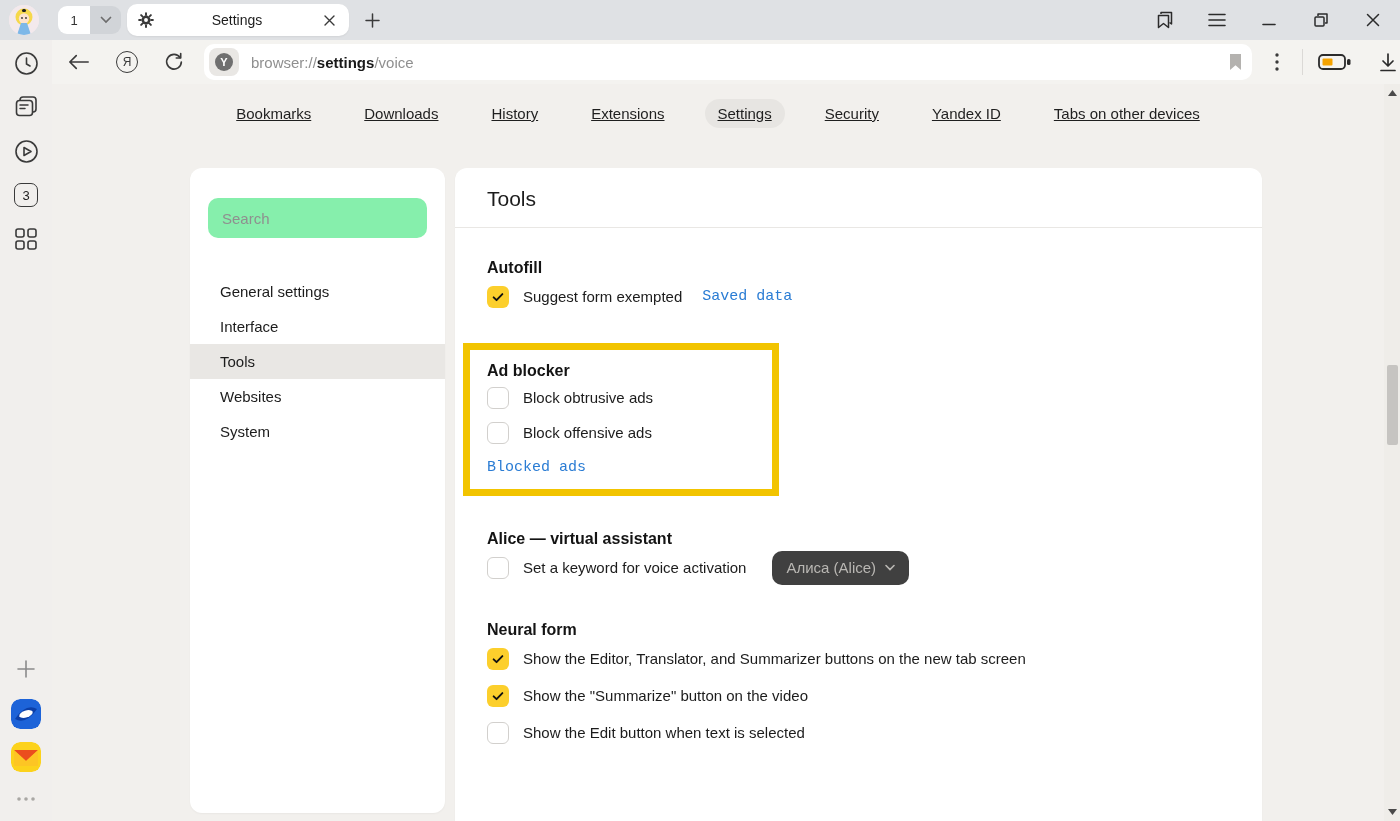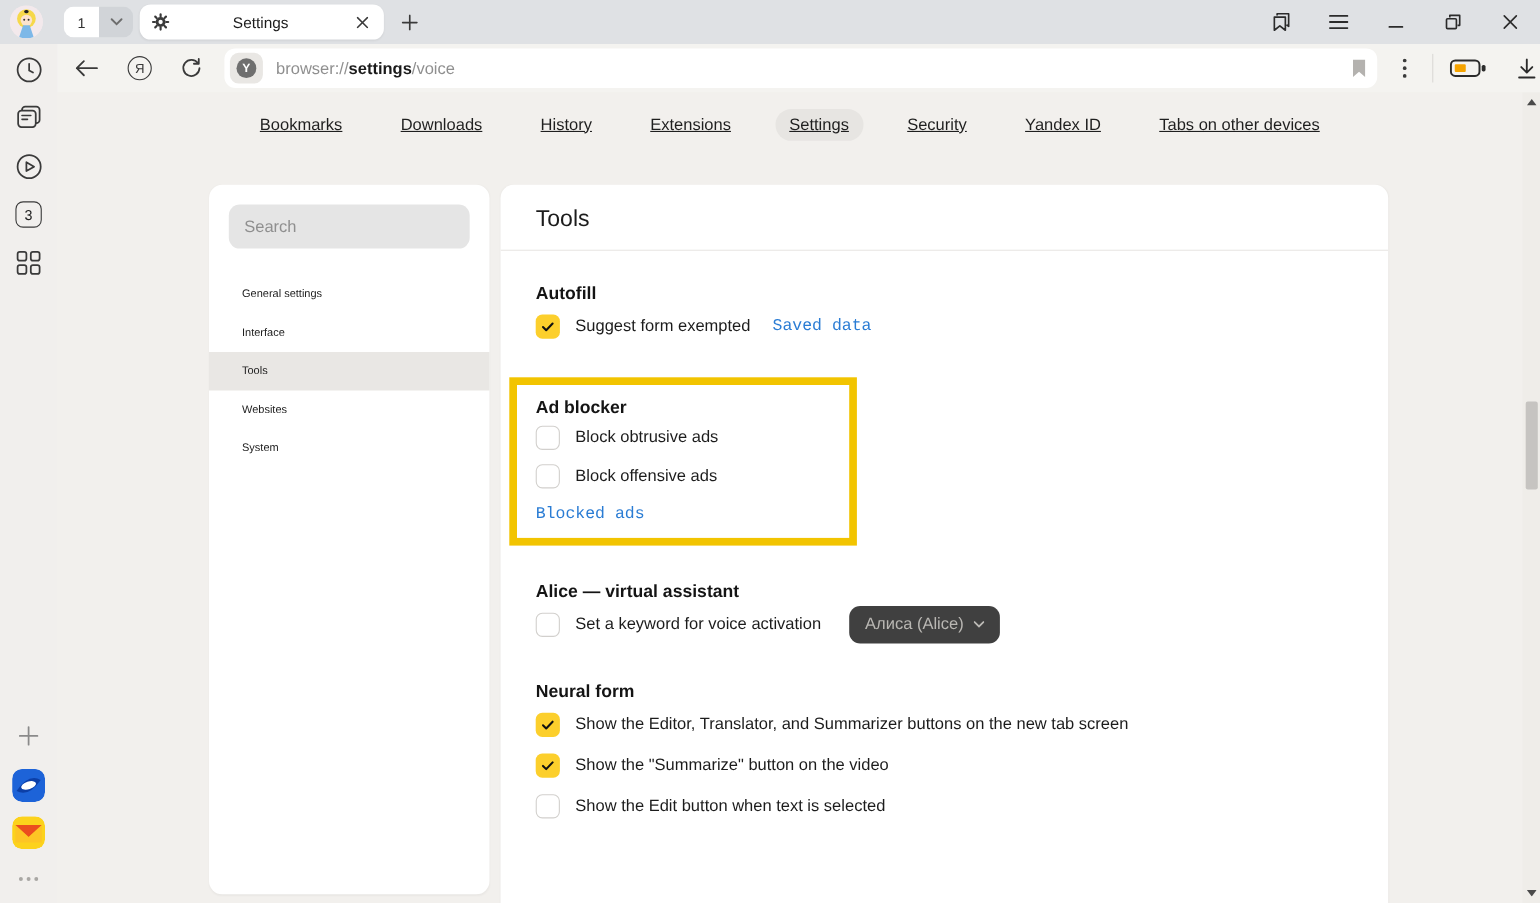--- a/index.html
+++ b/index.html
@@ -45,24 +45,24 @@
   .rail-bottom { margin-top:auto; display:flex; flex-direction:column; align-items:center; padding-bottom:4px; }
   .app-icon { width:30px; height:30px; border-radius:9px; margin-bottom:13px; overflow:hidden; flex:none; }
 
   
   .content { position:absolute; left:52px; top:84px; right:0; bottom:0; background:#f2f0ed; }
   .pagenav { position:absolute; top:0; left:0; right:16px; height:58px; display:flex; align-items:center; justify-content:center; gap:27px; font-size:15px; color:#1f1f1f; }
   .pagenav .navitem { padding:6px 13px; border-radius:16px; white-space:nowrap;text-decoration:underline; }
   .pagenav .navitem.active { background:#e7e5e2; }
 
   .sidecard { position:absolute; left:138px; top:84px; width:255px; height:645px; background:#fff; border-radius:12px; box-shadow:0 1px 2px rgba(0,0,0,.04); padding:18px 0; }
-  .search { margin:0 18px; width:219px; height:40px; background:#e5e5e5; border:none; border-radius:10px; padding:0 14px; font-size:15px; font-family:"Liberation Sans",sans-serif; color:#333; outline:none; }
+  .search { margin:12px 18px; width:219px; height:40px; background:#86efac; border:none; border-radius:10px; padding:0 14px; font-size:15px; font-family:"Liberation Sans",sans-serif; color:#333; outline:none; }
   .search::placeholder { color:#8f8f8f; }
   .side-items { margin-top:24px; }
-  .side-item { height:35px; display:flex; align-items:center; padding:0 30px; font-size:10px; color:#1c1c1c; cursor:default; }
+  .side-item { height:35px; display:flex; align-items:center; padding:0 30px; font-size:15px; color:#1c1c1c; cursor:default; }
   .side-item.active { background:#e9e7e4; }
 
   .maincard { position:absolute; left:403px; top:84px; width:807px; height:680px; background:#fff; border-radius:12px; box-shadow:0 1px 2px rgba(0,0,0,.04); padding:0 32px; overflow:hidden; }
   .page-title { padding-top:19px; font-size:21px; font-weight:500; color:#1c1c1c; }
   .title-divider { margin:16px -32px 0; border-bottom:1px solid #e9e7e4; }
   .section-title { font-weight:700; font-size:16px; margin-top:31px; color:#141414; }
   .row { display:flex; align-items:center; height:35px; gap:14px; font-size:15px; margin-top:2px; }
   .row:first-of-type { margin-top:0; }
   .cb { width:22px; height:22px; border-radius:6px; flex:none; display:flex; align-items:center; justify-content:center; }
   .cb.checked { background:#fccf2c; }

